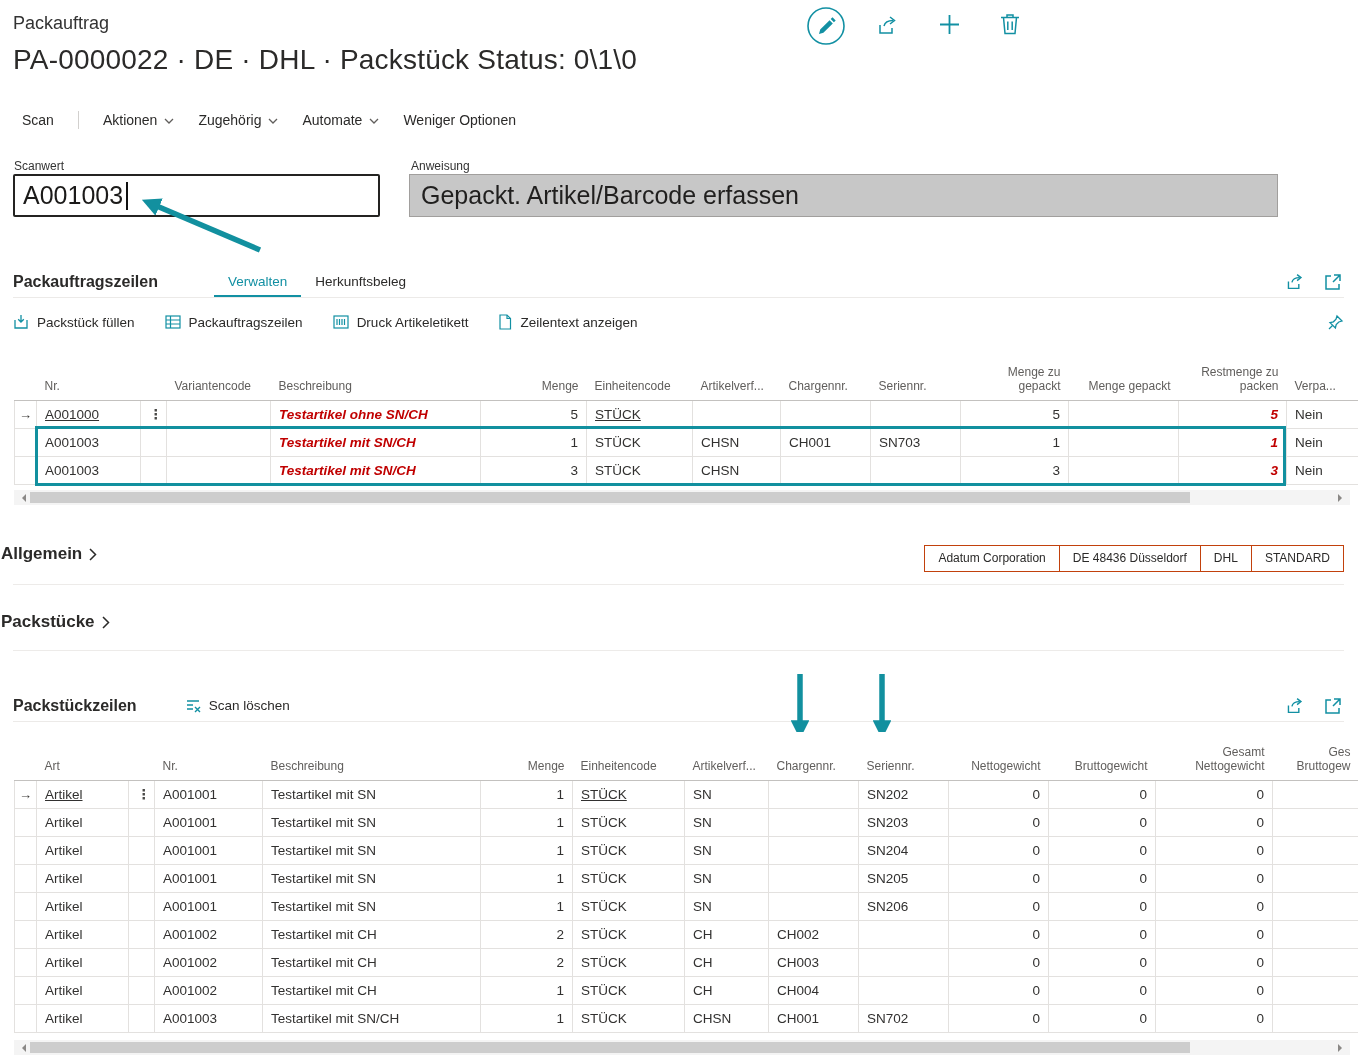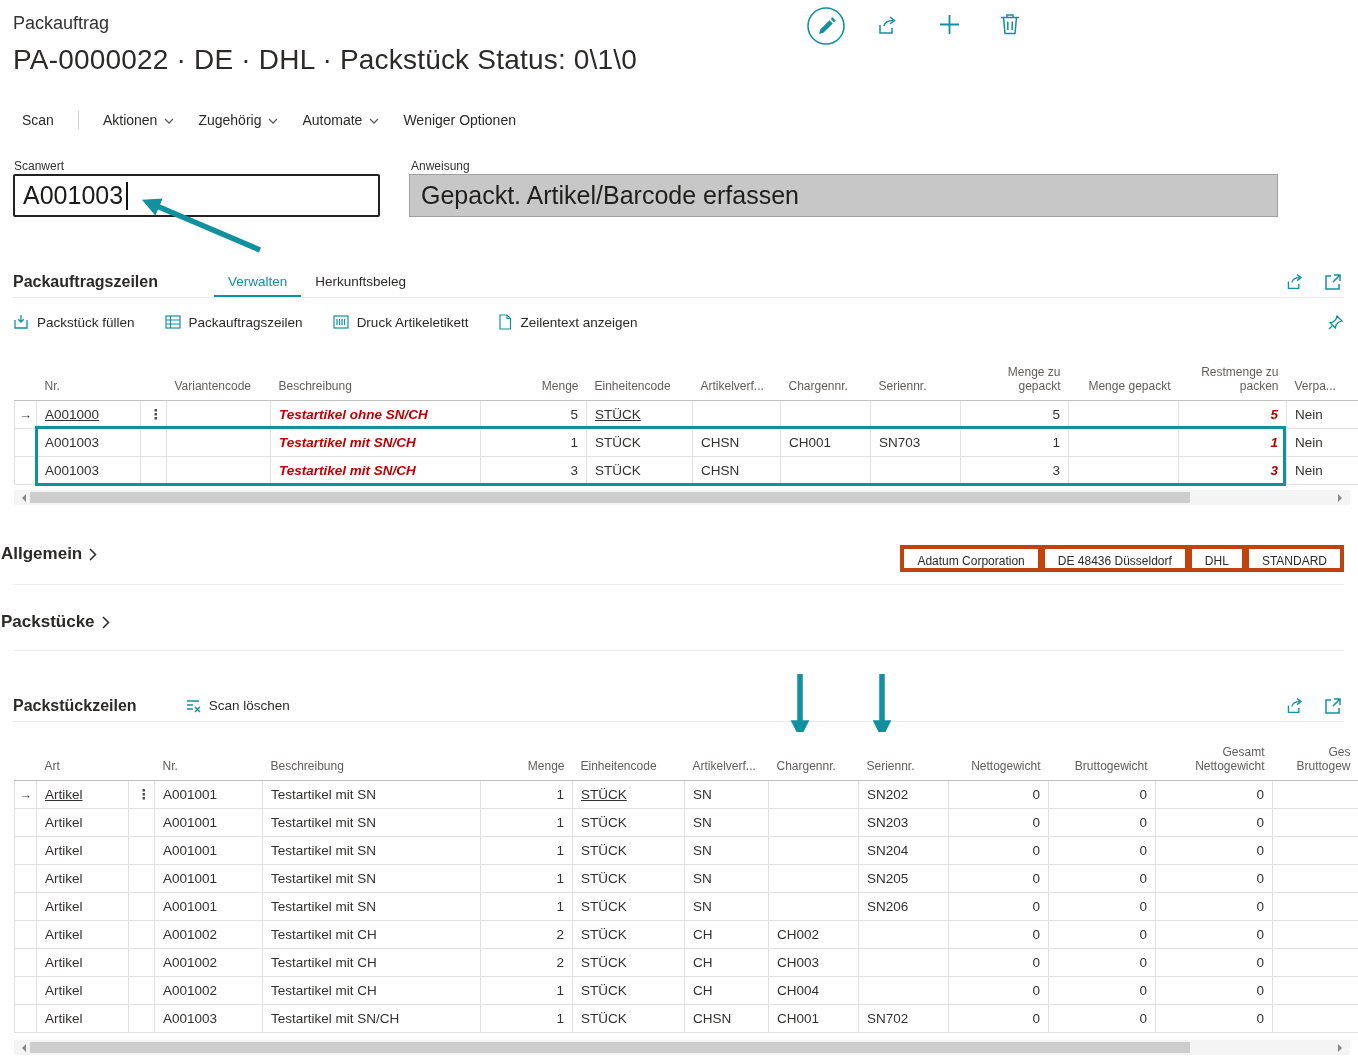--- a/index.html
+++ b/index.html
@@ -95,21 +95,21 @@
 
   
   .ft-row{left:1px;display:flex;align-items:flex-end}
   #ft-allgemein{top:544px}
   #ft-packstuecke{top:612px}
   .ft-title{font-size:17px;font-weight:700;color:#2b2a29;display:flex;align-items:center;gap:7px}
   .divider{left:13px;width:1331px;height:1px;background:#edebe9}
   #div-a{top:584px}
   #div-b{top:650px}
   .badges{position:absolute;top:545px;right:14px;display:flex}
-  .badge{border:4px solid #c2410c;padding:0 13px;height:27px;line-height:25px;font-size:12px;background:#fff;margin-left:-1px;color:#2b2a29}
+  .badge{border:1px solid #c2410c;padding:0 13px;height:27px;line-height:25px;font-size:12px;background:#fff;margin-left:-1px;color:#2b2a29}
 </style>
 </head>
 <body>
 
 <svg width="0" height="0" style="position:absolute">
   <defs>
     <marker id="ah" markerUnits="strokeWidth" markerWidth="3.4" markerHeight="3.4" refX="1.4" refY="1.7" orient="auto">
       <path d="M0,0 L3.4,1.7 L0,3.4 Z" fill="#12909f"></path>
     </marker>
   </defs>

